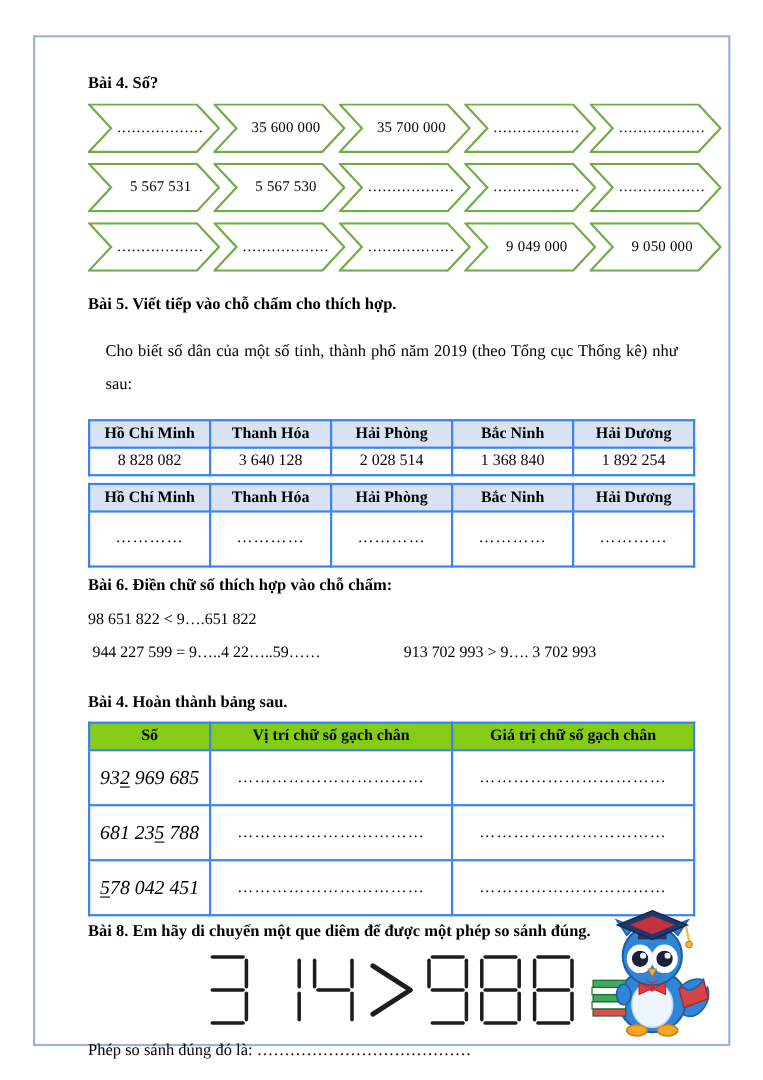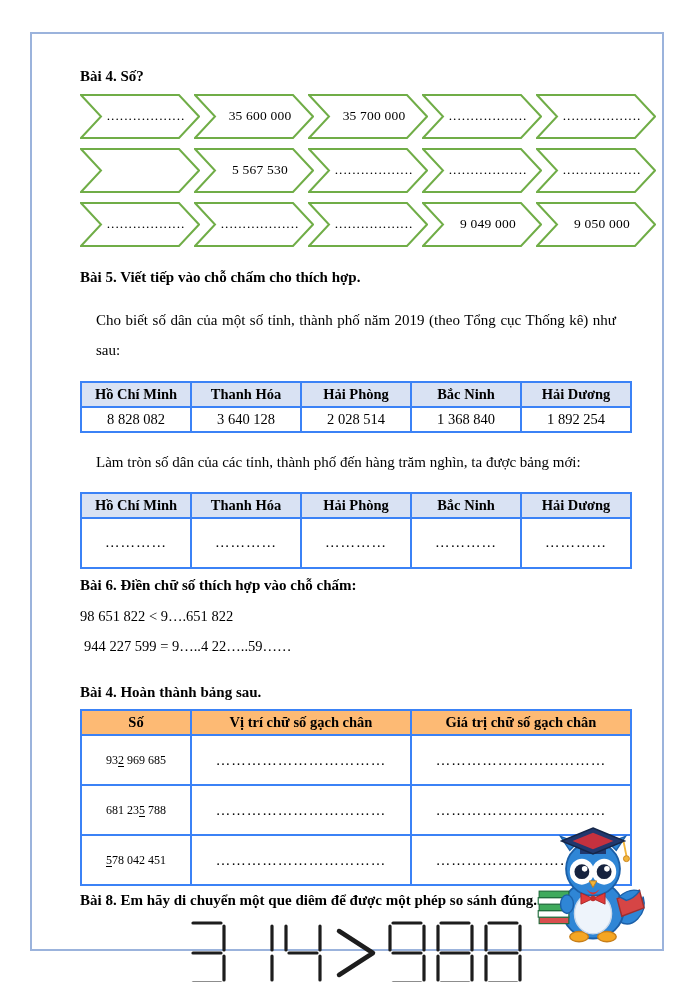--- a/index.html
+++ b/index.html
@@ -28,24 +28,24 @@
     display:flex;align-items:center;justify-content:center;
     font-size:13.5px;letter-spacing:.2px;white-space:nowrap;
   }
   .dotsy{letter-spacing:1px;}
 
   
   table{border-collapse:collapse;width:100%;table-layout:fixed;}
   th,td{border:2px solid #3b82f6;text-align:center;font-size:14.5px;padding:3px 2px;vertical-align:middle;}
   th{font-weight:bold;}
   .t-blue th{background:#D9E2F3;}
-  .t-green th{background:#fdba74;}
+  .t-green th{background:#84cc16;}
   .tall td{height:42px;}
   .b7 td{height:42px;}
-  .b7 .numcell{font-size:12px;}
+  .b7 .numcell{font-size:18px;font-style:italic;}
   .u{text-decoration:underline;text-underline-offset:2px;}
   .dotcell{color:#000;letter-spacing:1px;}
 
   
   .b6-row{display:flex;font-size:14.5px;line-height:2.05;margin:0;}
   .b6-left{width:52%;padding-left:4px;box-sizing:border-box;}
   .b6-right{flex:1;}
 
   
   .seg-wrap{text-align:center;margin:8px 0 4px 0;height:70px;}
@@ -94,20 +94,21 @@
         </svg>
         <span class="chev-text dotsy">..................</span>
       </div>
   </div>
 
   <div class="chev-row">
     <div class="chev">
         <svg viewBox="0 0 120 45" preserveAspectRatio="none">
           <polygon points="1,1 99,1 119,22.5 99,44 1,44 21,22.5" fill="#fff" stroke="#70AD47" stroke-width="2"></polygon>
         </svg>
+        <span class="chev-text">5 567 531</span>
       </div>
     <div class="chev">
         <svg viewBox="0 0 120 45" preserveAspectRatio="none">
           <polygon points="1,1 99,1 119,22.5 99,44 1,44 21,22.5" fill="#fff" stroke="#70AD47" stroke-width="2"></polygon>
         </svg>
         <span class="chev-text">5 567 530</span>
       </div>
     <div class="chev">
         <svg viewBox="0 0 120 45" preserveAspectRatio="none">
           <polygon points="1,1 99,1 119,22.5 99,44 1,44 21,22.5" fill="#fff" stroke="#70AD47" stroke-width="2"></polygon>
@@ -176,21 +177,20 @@
     <tr>
       <td>8 828 082</td>
       <td>3 640 128</td>
       <td>2 028 514</td>
       <td>1 368 840</td>
       <td>1 892 254</td>
     </tr>
   </tbody>
     </table>
 
-  <div class="para" style="line-height:1.8;">Làm tròn số dân của các tỉnh, thành phố đến hàng trăm nghìn, ta được bảng mới:</div>
 
   <table class="t-blue tall mt6 mb6">
     <tbody>
         <tr>
       <th>Hồ Chí Minh</th>
       <th>Thanh Hóa</th>
       <th>Hải Phòng</th>
       <th>Bắc Ninh</th>
       <th>Hải Dương</th>
     </tr>
@@ -203,20 +203,21 @@
     </tr>
   </tbody>
     </table>
 
   <div class="title">Bài 6. Điền chữ số thích hợp vào chỗ chấm:</div>
   <div class="b6-row">
     <span class="b6-right">98 651 822 &lt; 9….651 822</span>
   </div>
   <div class="b6-row">
     <span class="b6-left">944 227 599 = 9…..4 22…..59……</span>
+    <span class="b6-right">913 702 993 &gt; 9…. 3 702 993</span>
   </div>
 
   <div class="title mt4">Bài 4. Hoàn thành bảng sau.</div>
   <table class="t-green b7 mb4">
     <colgroup>
         <col style="width:20%">
         <col style="width:40%">
         <col style="width:40%">
       </colgroup>
     <tbody>

